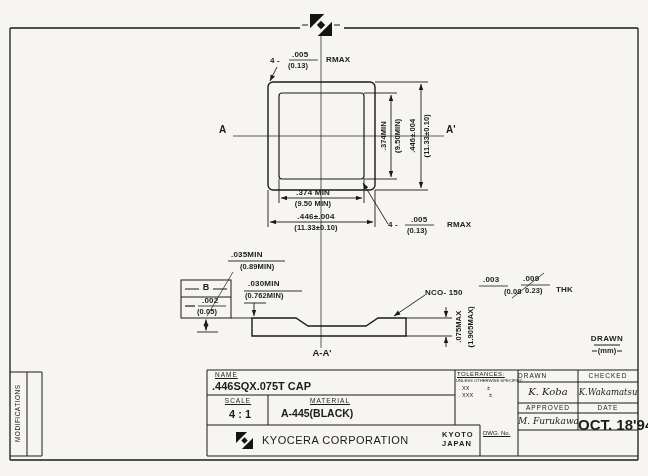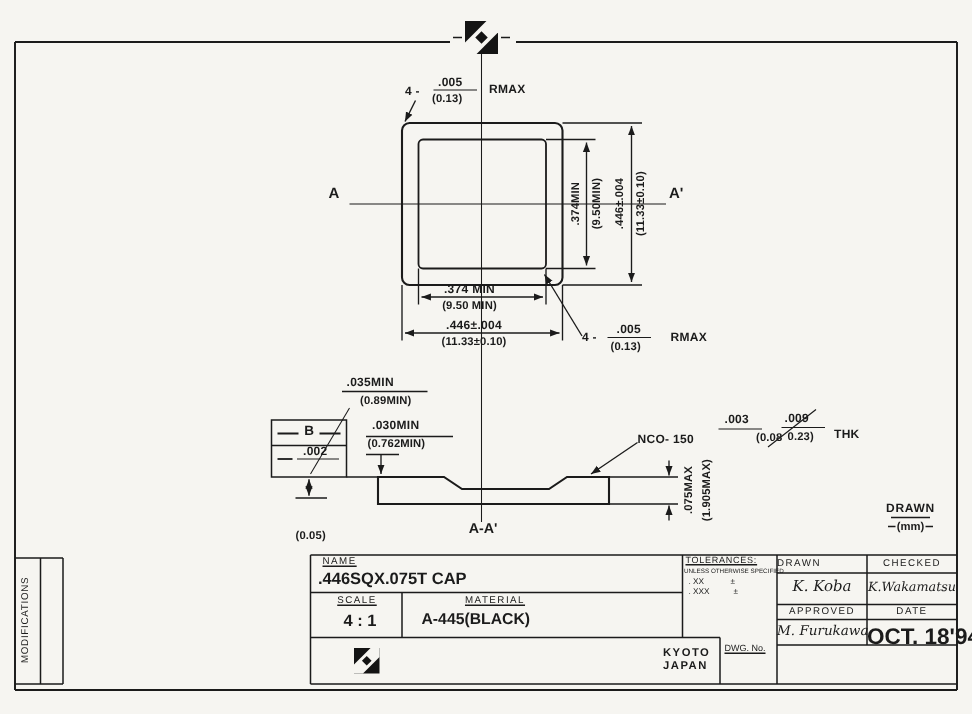--- a/index.html
+++ b/index.html
@@ -127,21 +127,21 @@
   <div class="t dims" style="left:407px;top:227px;">(0.13)</div>
   <div class="t dim" style="left:447px;top:221px;">RMAX</div>
 
   <div class="t dim" style="left:231px;top:251px;">.035MIN</div>
   <div class="t dims" style="left:228px;top:263px;padding-left:12px;">(0.89MIN)</div>
   <div class="t dim" style="left:248px;top:280px;">.030MIN</div>
   <div class="t dims" style="left:245px;top:292px;">(0.762MIN)</div>
 
   <div class="t b c" style="left:198px;top:283px;width:16px;font-size:9px;">B</div>
   <div class="t dim" style="left:202px;top:297px;">.002</div>
-  <div class="t dims" style="left:197px;top:308px;margin-top:45px;">(0.05)</div>
+  <div class="t dims" style="left:197px;top:308px;">(0.05)</div>
 
   <div class="t dim" style="left:425px;top:289px;">NCO- 150</div>
 
   <div class="t dim" style="left:483px;top:276px;">.003</div>
   <div class="t dim" style="left:523px;top:275px;">.009</div>
   <div class="t dims" style="left:480px;top:288px;padding-left:24px;">(0.08</div>
   <div class="t dims" style="left:525px;top:287px;">0.23)</div>
   <div class="t dim" style="left:556px;top:286px;">THK</div>
 
   <div class="t dims c rot" style="left:419px;top:323px;width:80px;">.075MAX</div>
@@ -171,18 +171,19 @@
 
   <div class="t lbl6 c" style="left:518px;top:373px;">DRAWN</div>
   <div class="t lbl6 c" style="left:578px;top:373px;width:60px;">CHECKED</div>
   <div class="t sig c" style="left:518px;top:387px;width:60px;font-size:10px;">K. Koba</div>
   <div class="t sig c" style="left:578px;top:388px;width:60px;font-size:8.5px;">K.Wakamatsu</div>
   <div class="t lbl6 c" style="left:518px;top:405px;width:60px;">APPROVED</div>
   <div class="t lbl6 c" style="left:578px;top:405px;width:60px;">DATE</div>
   <div class="t sig c" style="left:518px;top:417px;width:60px;font-size:9px;">M. Furukawa</div>
   <div class="t b c" style="left:578px;top:417px;width:60px;font-size:15px;">OCT. 18'94</div>
 
+  <div class="t" style="left:262px;top:435px;font-size:11px;letter-spacing:0.5px;">KYOCERA CORPORATION</div>
   <div class="t b" style="left:442px;top:431px;font-size:7.5px;letter-spacing:1px;">KYOTO</div>
   <div class="t b" style="left:442px;top:440px;font-size:7.5px;letter-spacing:1px;text-align:center;">JAPAN</div>
 
   <div class="t u2" style="left:483px;top:430px;font-size:6px;">DWG. No.</div>
 
 </div>
 
 </body></html>

